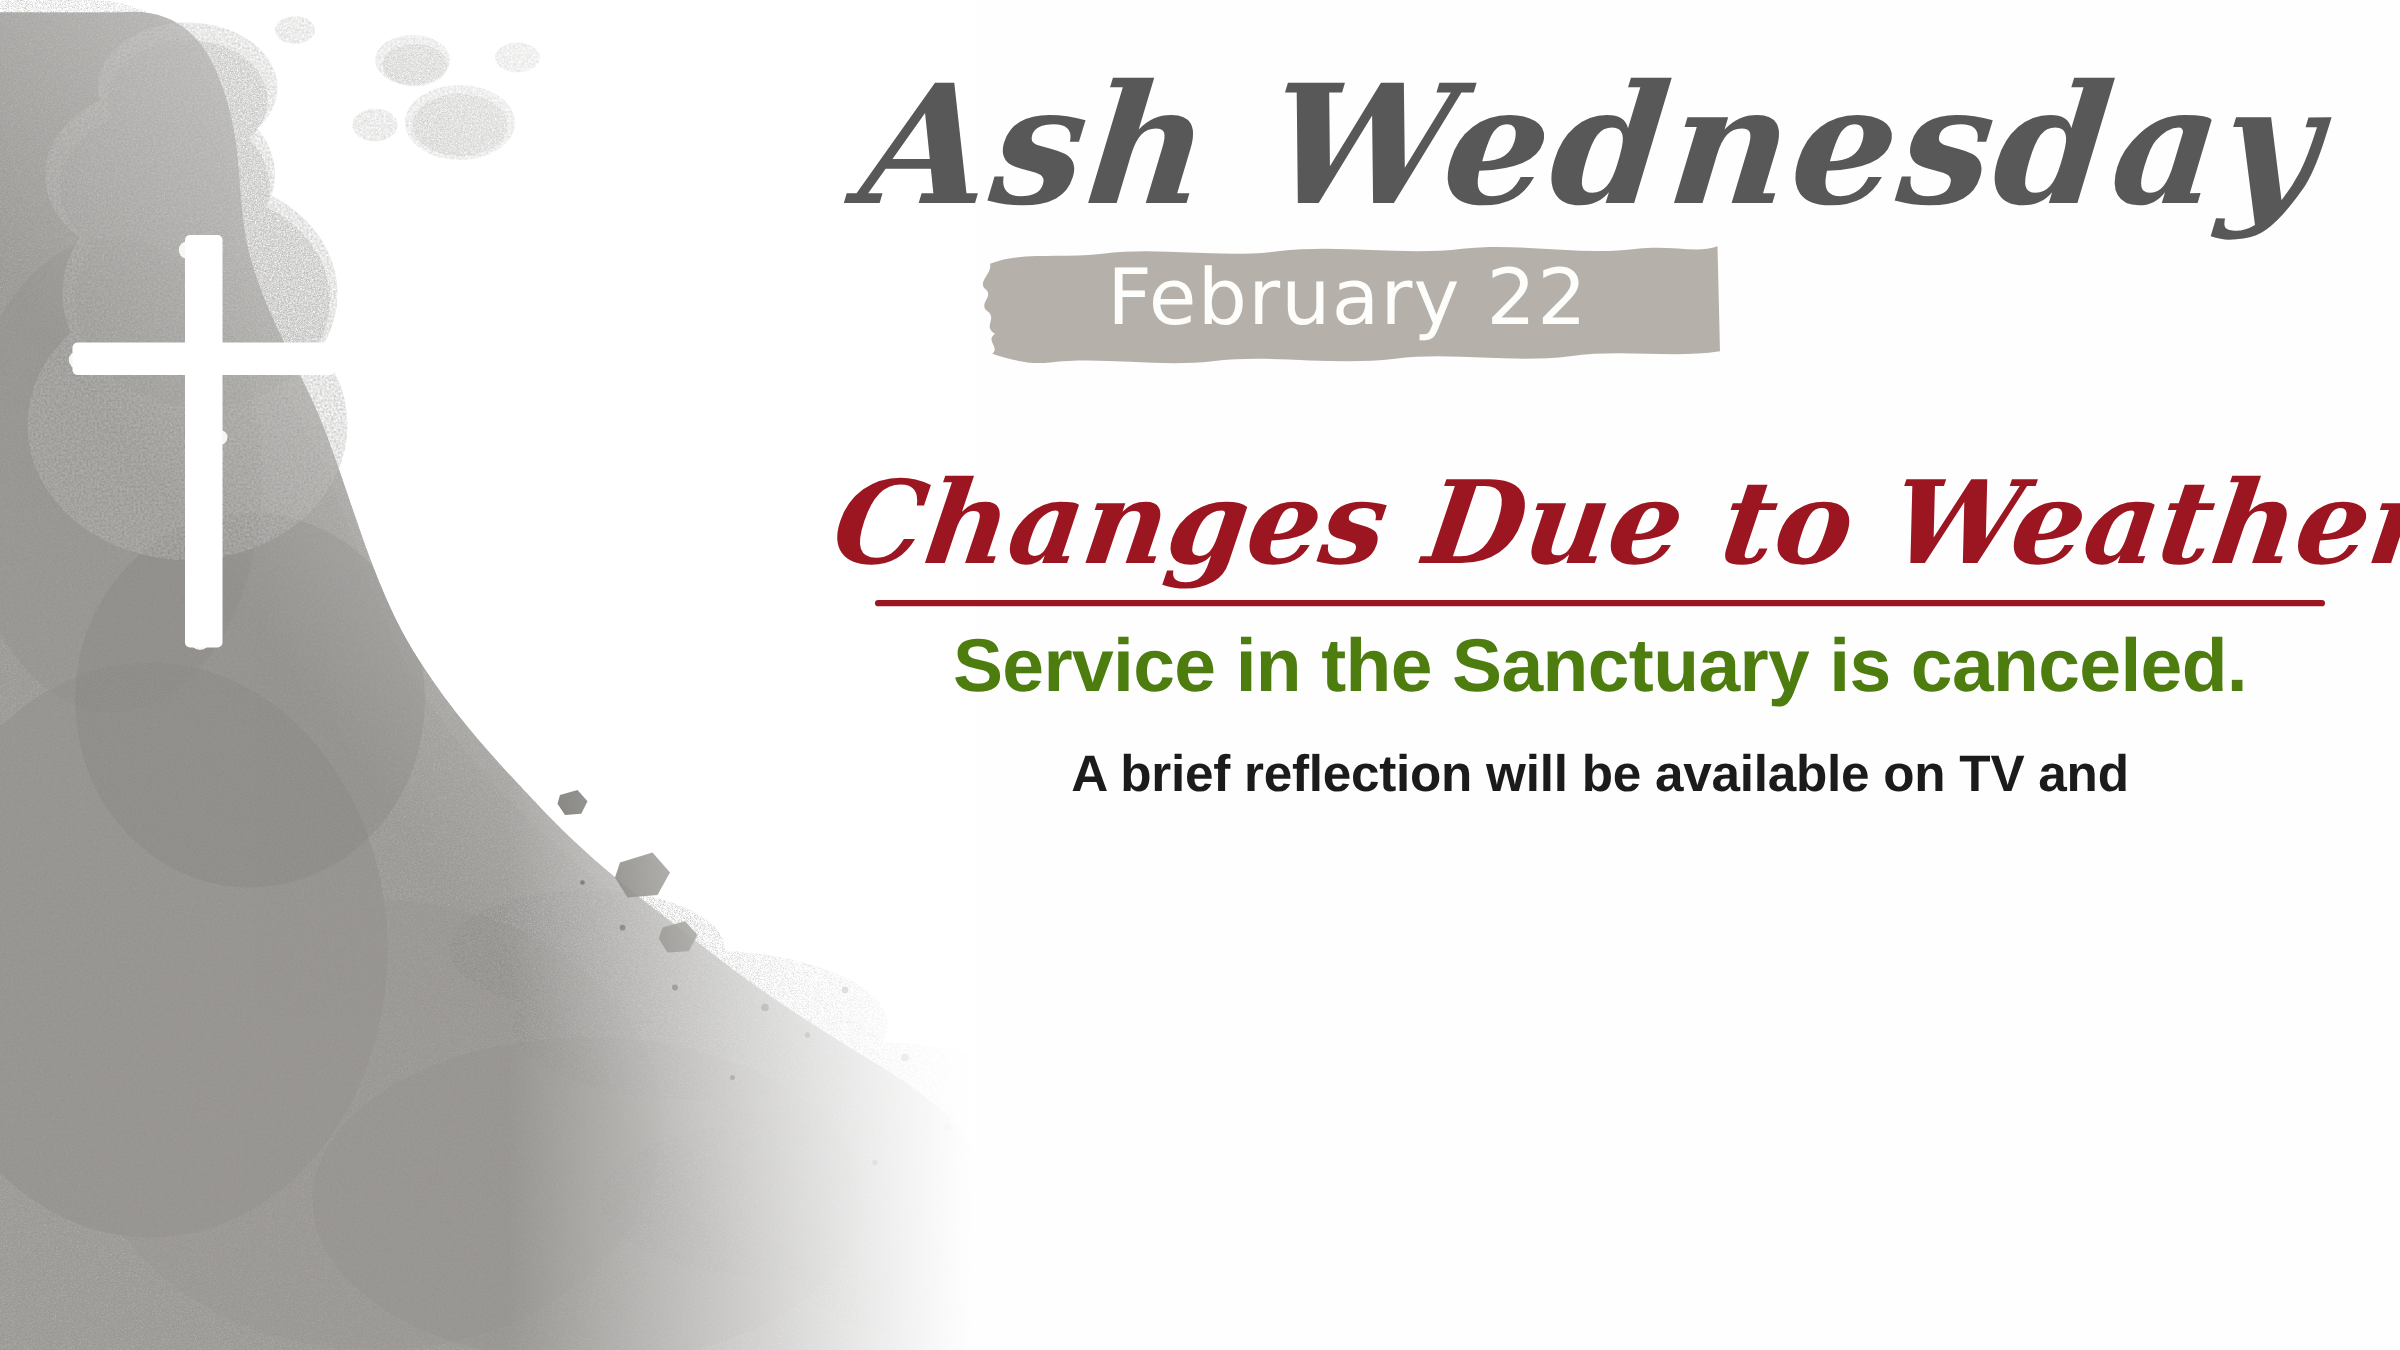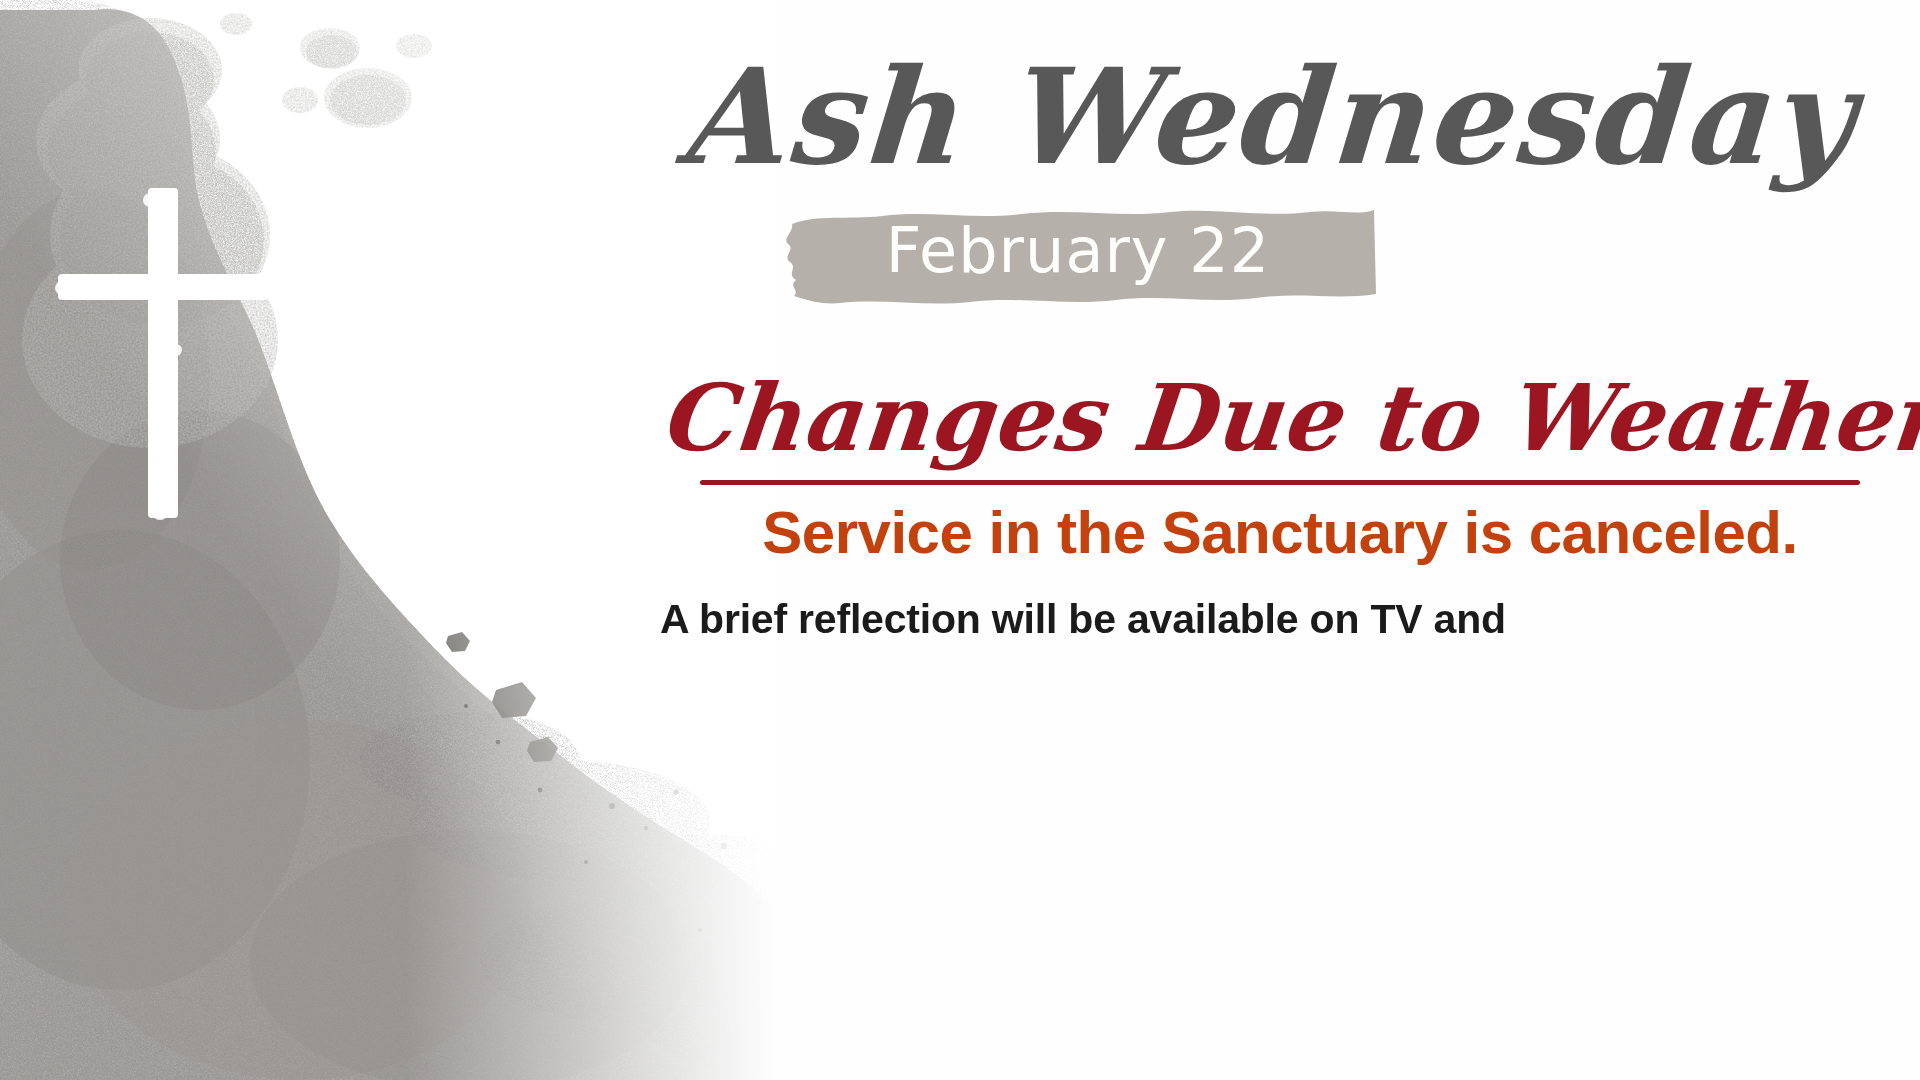--- a/index.html
+++ b/index.html
@@ -59,21 +59,21 @@
     letter-spacing: 2px;
     color: #585858;
     transform: skewX(-6deg);
     white-space: nowrap;
   }
 
   
   .date-banner {
     position: absolute;
     left: 88px;
-    top: 198px;
+    top: 185px;
     width: 600px;
     height: 108px;
   }
   .date-banner .brush {
     position: absolute;
     inset: 0;
     width: 100%;
     height: 100%;
   }
   .date-banner .date-text {
@@ -126,30 +126,31 @@
     position: absolute;
     left: -30px;
     top: 500px;
     width: 1240px;
     text-align: center;
     font-family: "Liberation Sans", sans-serif;
     font-weight: 700;
     font-size: 60px;
     line-height: 1.1;
     letter-spacing: -0.5px;
-    color: #c2410c;
+    color: #4d7c0f;
     white-space: nowrap;
   }
 
   
   .subtext {
     position: absolute;
     left: -30px;
     top: 590px;
     width: 1240px;
+    text-align: center;
     font-family: "Liberation Sans", sans-serif;
     font-weight: 600;
     font-size: 41px;
     line-height: 1.45;
     letter-spacing: -0.2px;
     color: #1b1b1b;
   }
   .subtext .line { display: block; }
 </style>
 </head>

